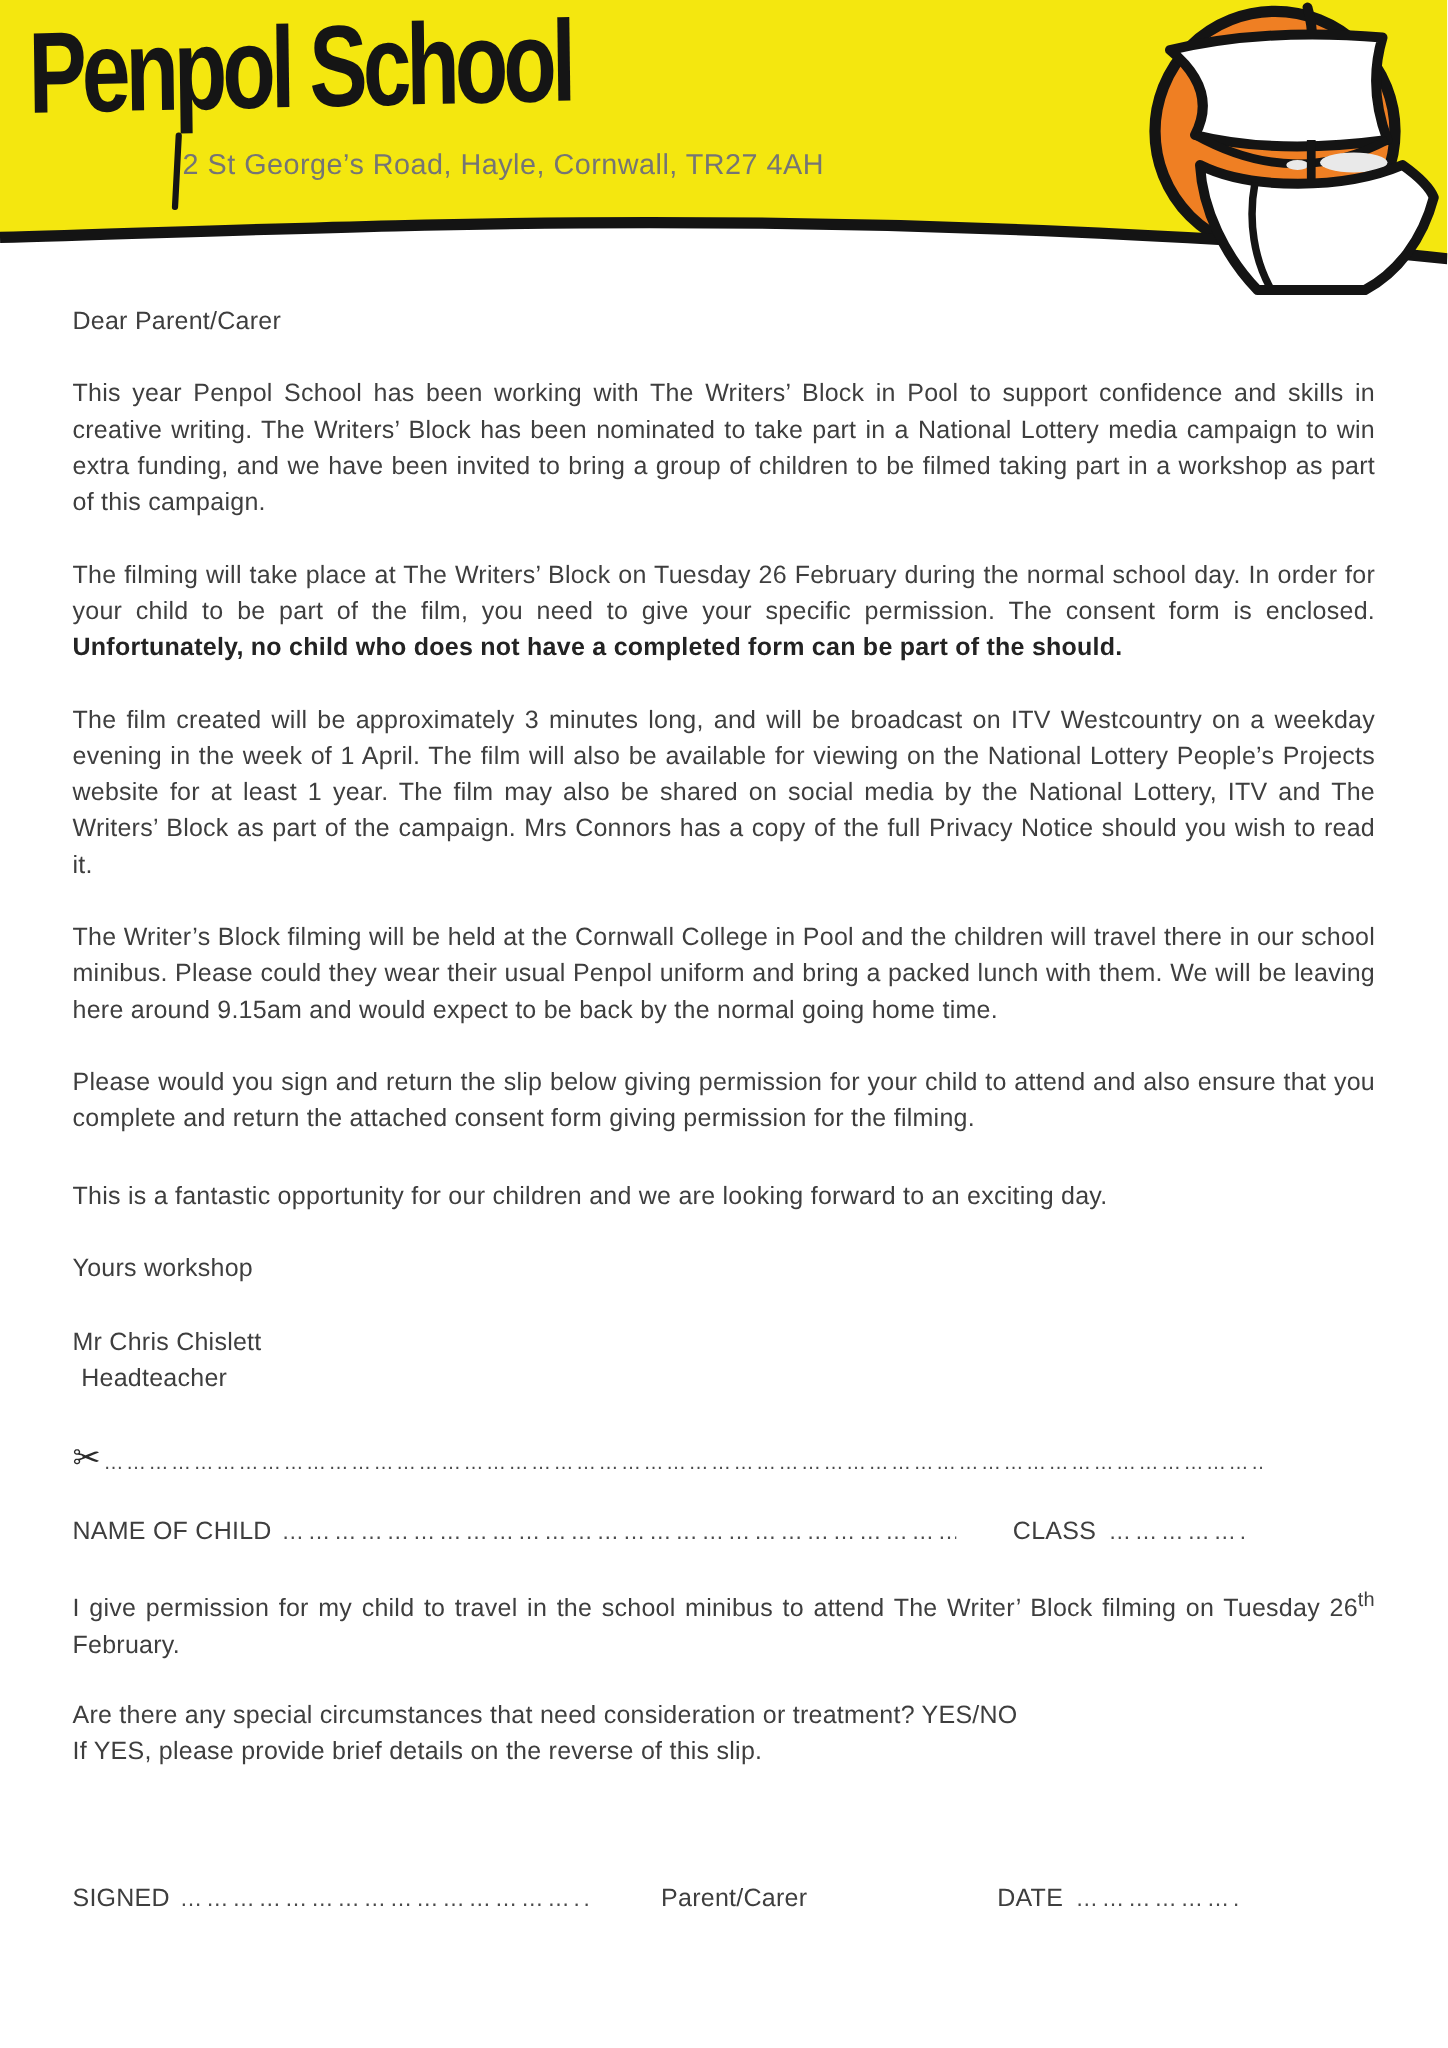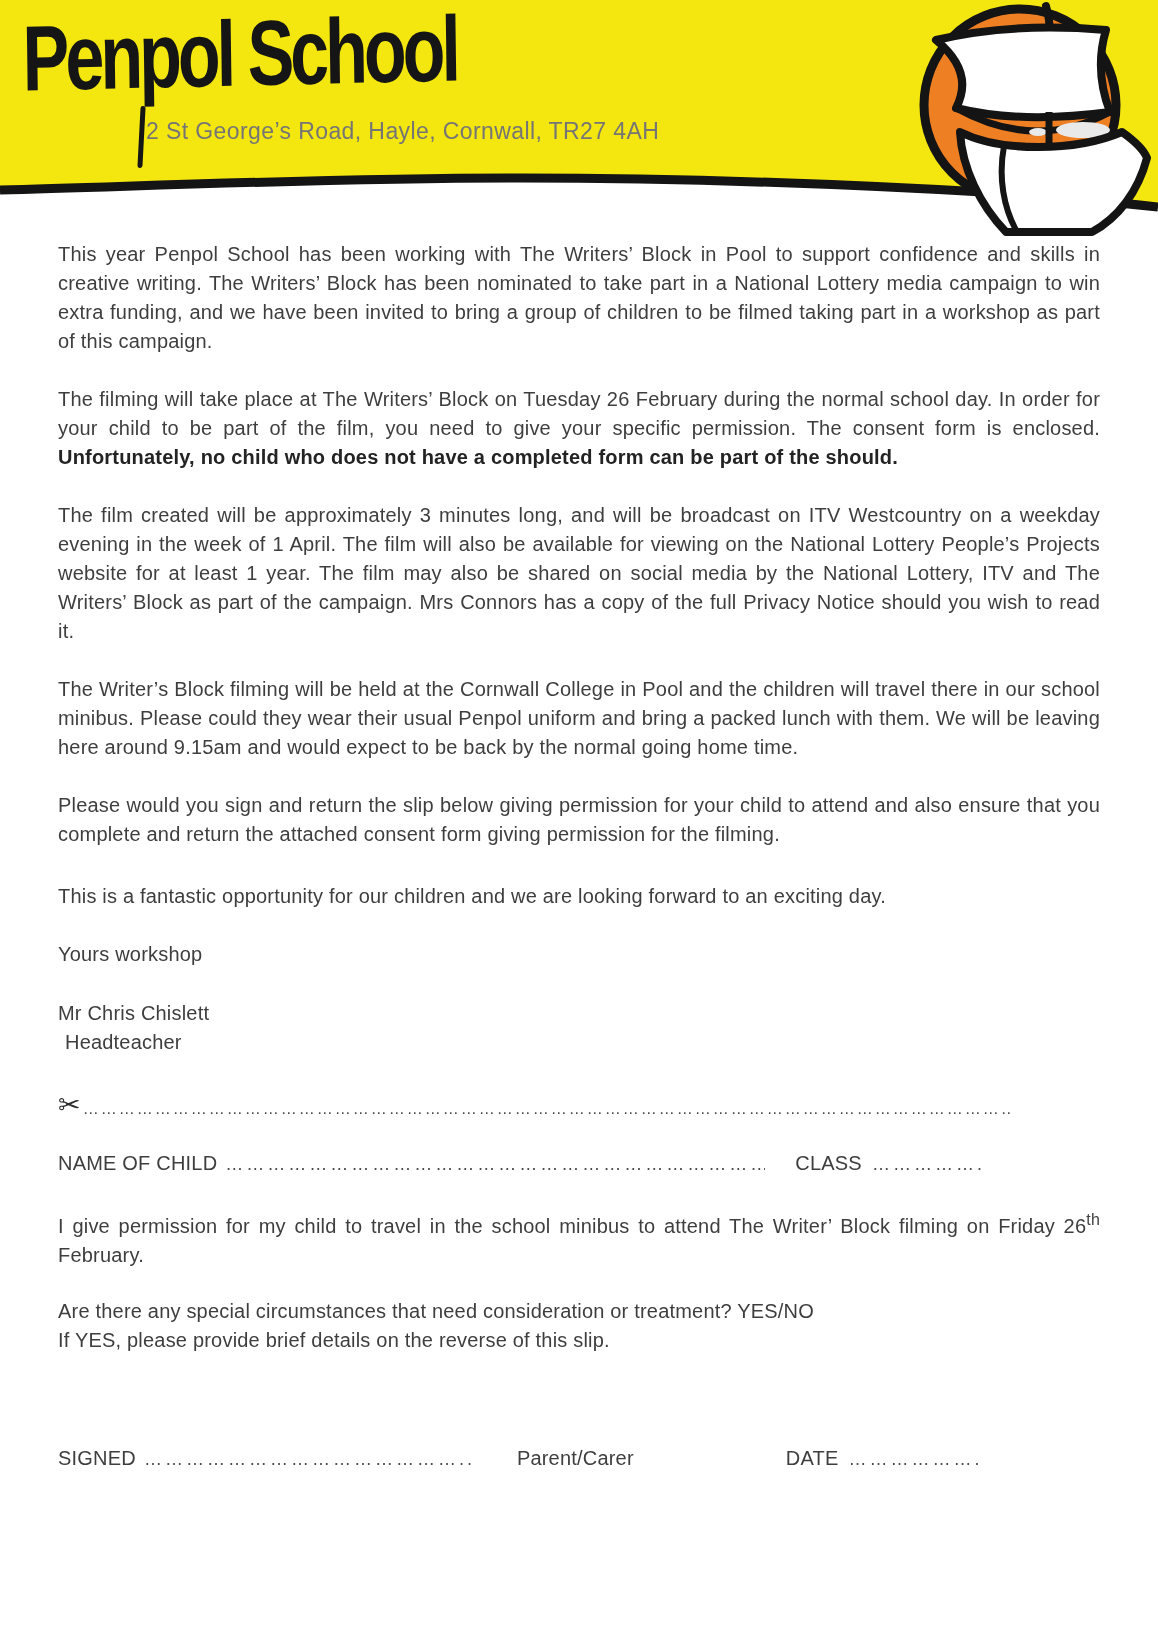--- a/index.html
+++ b/index.html
@@ -35,28 +35,28 @@
   
   .slip-row { display:flex; align-items:baseline; white-space:nowrap; overflow:hidden;
       padding-right:90px; }
   .dots { overflow:hidden; letter-spacing:3px; color:#4a4a4a; font-size:18px; }
   .cut-row { margin-top:34px; }
   .scissors { font-size:27px; color:#2b2b2b; line-height:29px; margin-right:2px; }
   .cut-dots { flex:1; font-size:16px; letter-spacing:2px; }
   .name-row { margin-top:26px; }
   .label { flex:0 0 auto; }
   .name-dots { width:540px; margin-left:8px; }
-  .class-label { margin-left:30px; }
+  .class-label { margin-left:45px; }
   .class-dots { flex:1; margin-left:10px; }
   .permission { margin-top:26px; text-align:justify; }
   .permission sup { font-size:16px; }
   .question-block { margin-top:27px; }
   .signed-row { margin-top:89px; }
   .signed-dots { width:355px; margin-left:8px; }
-  .parent-label { margin-left:18px; }
+  .parent-label { margin-left:30px; }
   .date-label { margin-left:152px; }
   .date-dots { flex:1; margin-left:10px; }
 </style>
 </head>
 <body>
 
 <div class="header">
   <svg class="banner-svg" width="1158" height="245" viewBox="0 0 1158 245" aria-hidden="true">
 
     <path d="M0,0 H1158 V207 C1110,202 1060,197 1000,193 C880,186 720,178 520,178 C330,178 150,186 0,190 Z" fill="#F4E70F"></path>
@@ -78,20 +78,21 @@
     <path d="M1004,146 C998,178 1004,208 1016,230" fill="none" stroke="#141414" stroke-width="6"></path>
   </svg>
   <div class="brand">
     <div class="school-name">Penpol School</div>
     <span class="pen-stroke"></span>
     <div class="address">2 St George’s Road, Hayle, Cornwall, TR27 4AH</div>
   </div>
 </div>
 
 <div class="content">
+  <p class="salutation">Dear Parent/Carer</p>
 
   <p class="para">This year Penpol School has been working with The Writers’ Block in Pool to support confidence and skills in creative writing. The Writers’ Block has been nominated to take part in a National Lottery media campaign to win extra funding, and we have been invited to bring a group of children to be filmed taking part in a workshop as part of this campaign.</p>
 
   <p class="para"><span>The filming will take place at The Writers’ Block on Tuesday 26 February during the normal school day. In order for your child to be part of the film, you need to give your specific permission.  The consent form is enclosed. </span><span class="bold-seg">Unfortunately, no child who does not have a completed form can be part of the should.</span></p>
 
   <p class="para">The film created will be approximately 3 minutes long, and will be broadcast on ITV Westcountry on a weekday evening in the week of 1 April.  The film will also be available for viewing on the National Lottery People’s Projects website for at least 1 year. The film may also be shared on social media by the National Lottery, ITV and The Writers’ Block as part of the campaign. Mrs Connors has a copy of the full Privacy Notice should you wish to read it.</p>
 
   <p class="para">The Writer’s Block filming will be held at the Cornwall College in Pool and the children will travel there in our school minibus.  Please could they wear their usual Penpol uniform and bring a packed lunch with them.  We will be leaving here around 9.15am and would expect to be back by the normal going home time.</p>
 
   <p class="para">Please would you sign and return the slip below giving permission for your child to attend and also ensure that you complete and return the attached consent form giving permission for the filming.</p>
@@ -110,21 +111,21 @@
     <span class="dots cut-dots">…………………………………………………………………………………………………………………………………………</span>
   </div>
 
   <div class="slip-row name-row">
     <span class="label">NAME OF CHILD</span>
     <span class="dots name-dots">………………………………………………………………………..</span>
     <span class="label class-label">CLASS</span>
     <span class="dots class-dots">…………….</span>
   </div>
 
-  <p class="permission"><span>I give permission for my child to travel in the school minibus to attend The Writer’ Block filming on Friday 26</span><sup>th</sup><span> February.</span></p>
+  <p class="permission"><span>I give permission for my child to travel in the school minibus to attend The Writer’ Block filming on Tuesday 26</span><sup>th</sup><span> February.</span></p>
 
   <div class="question-block">
     <div>Are there any special circumstances that need consideration or treatment? YES/NO</div>
     <div>If YES, please provide brief details on the reverse of this slip.</div>
   </div>
 
   <div class="slip-row signed-row">
     <span class="label">SIGNED</span>
     <span class="dots signed-dots">………………………………………..</span>
     <span class="label parent-label">Parent/Carer</span>

